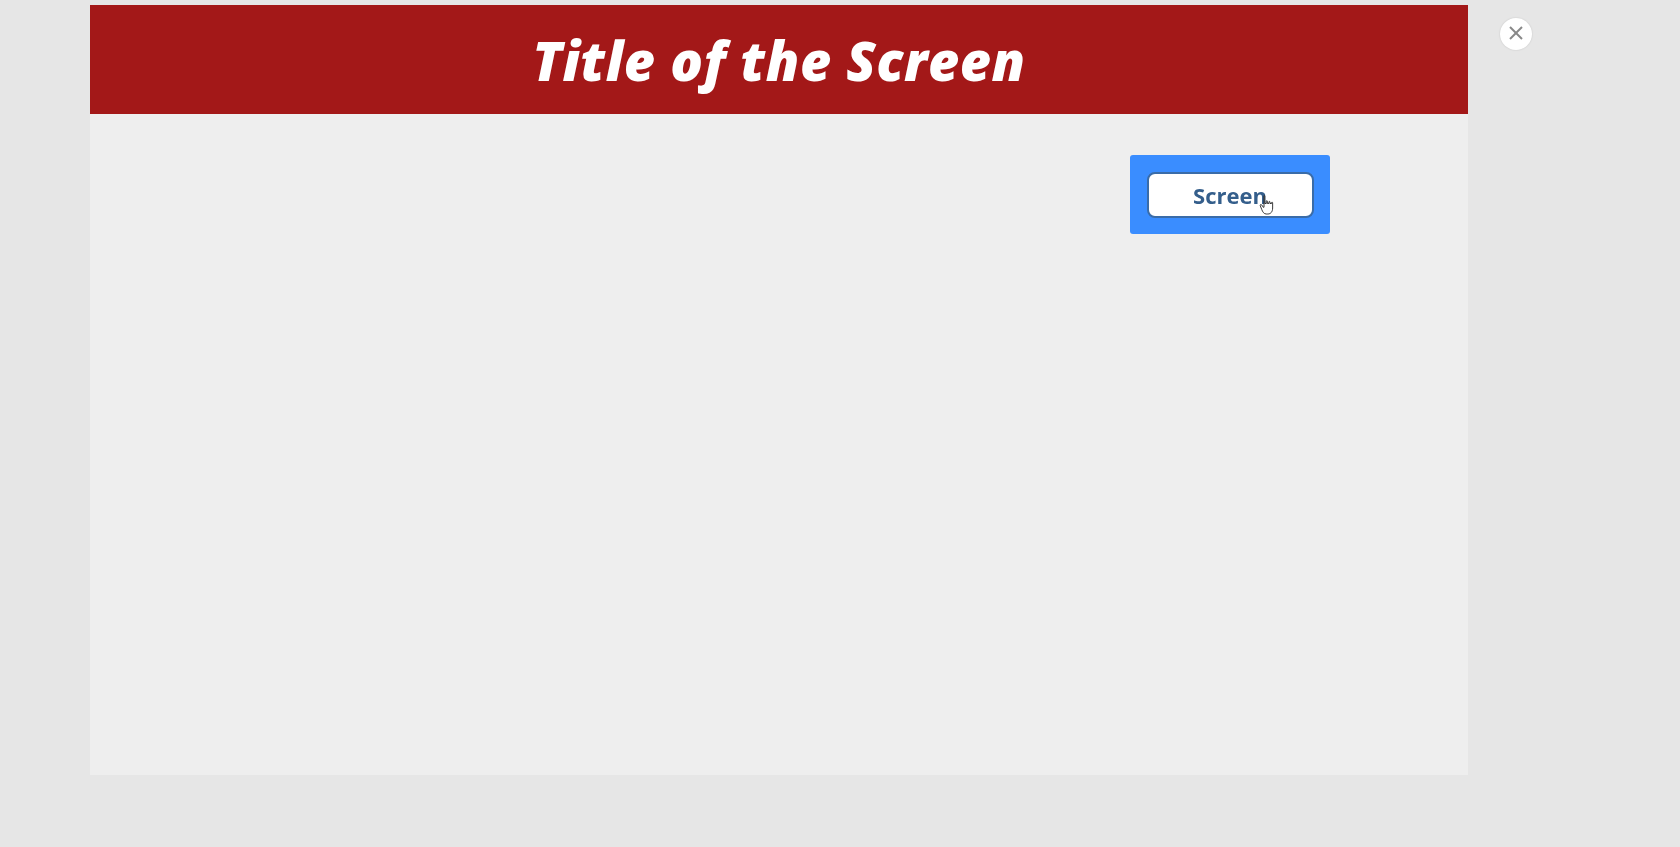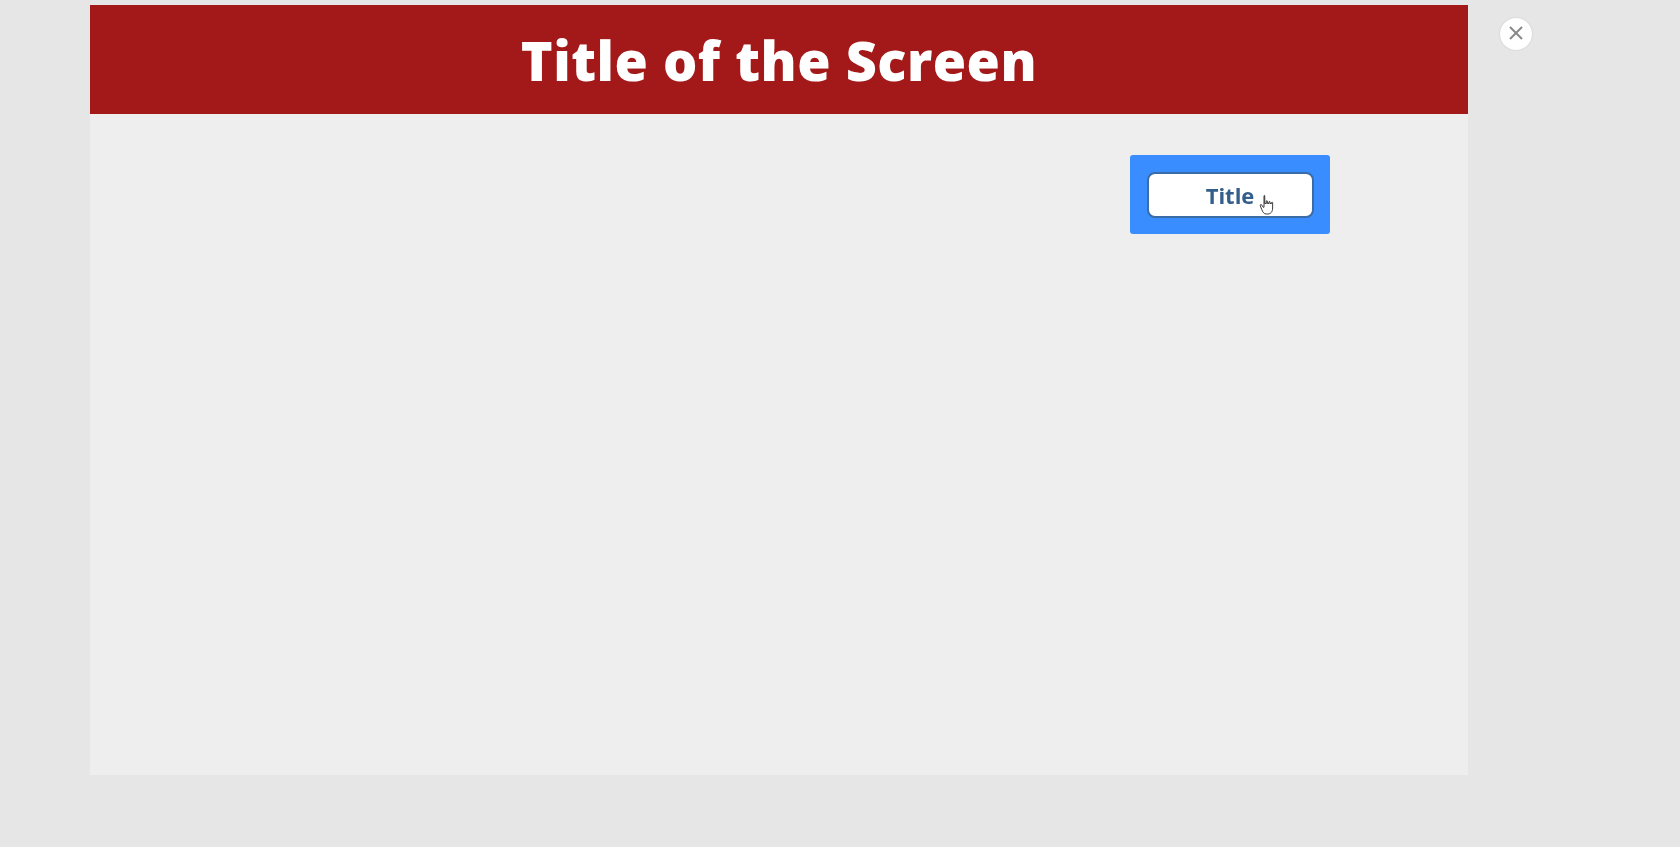--- a/index.html
+++ b/index.html
@@ -47,20 +47,21 @@
       height: 770px;
       background: #eeeeee;
     }
     .modal-header {
       width: 100%;
       height: 109px;
       background: #a31818;
       display: flex;
       align-items: center;
       justify-content: center;
+      font-style: italic;
     }
     .modal-title {
       color: #ffffff;
       font-size: 54px;
       font-weight: 800;
       letter-spacing: 0.5px;
     }
     .modal-body {
       position: relative;
       width: 100%;
@@ -120,21 +121,21 @@
     </span>
   </div>
 
   <div class="modal">
     <div class="modal-header">
       <h1 class="modal-title">Title of the Screen</h1>
     </div>
     <div class="modal-body">
       <div class="highlight-box">
         <div class="action-button">
-          <span>Title</span>
+          <span>Screen</span>
           <span class="cursor-pointer-icon">
             <svg viewBox="0 0 24 28">
               <path d="M8 2 C8 1 9 1 9 2 L9 12 L11 12 L11 9 C11 8 12.5 8 12.5 9 L12.5 12 L14.5 12 L14.5 10 C14.5 9 16 9 16 10 L16 12 L18 12 L18 11 C18 10 19.5 10 19.5 11 L19.5 18 C19.5 23 17 26 13 26 L11 26 C8 26 6 23 5 20 L3 15 C2.5 13.5 4 12.5 5 14 L7 17 L8 17 Z" fill="#ffffff" stroke="#222" stroke-width="1.2" stroke-linejoin="round"></path>
             </svg>
           </span>
         </div>
       </div>
     </div>
   </div>
 

